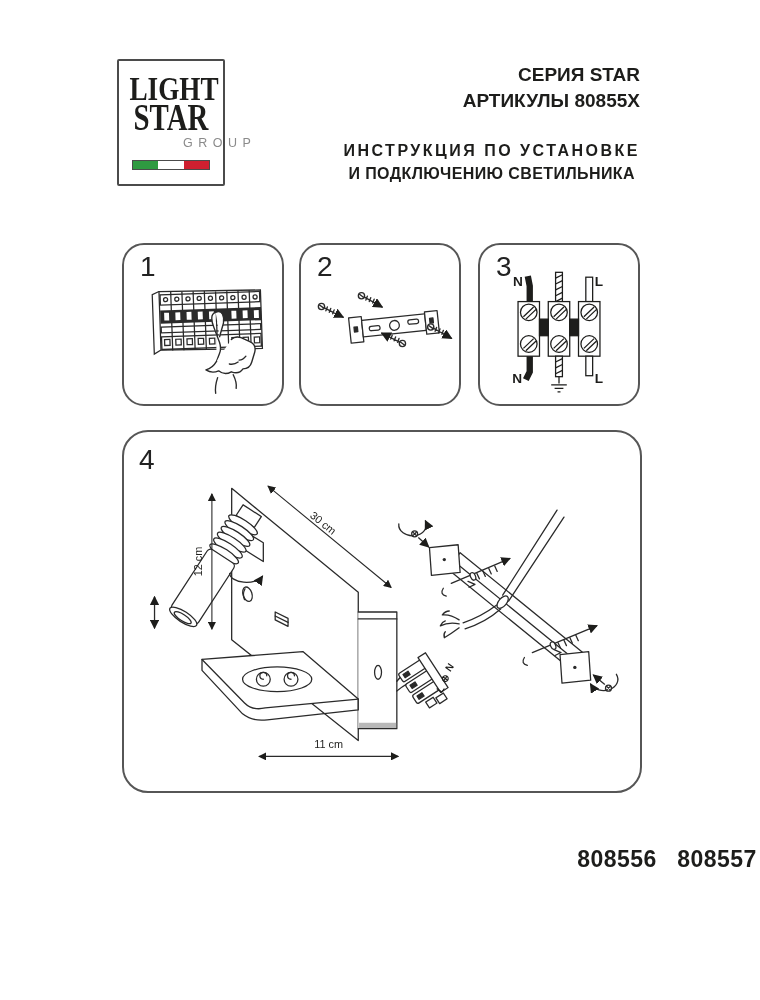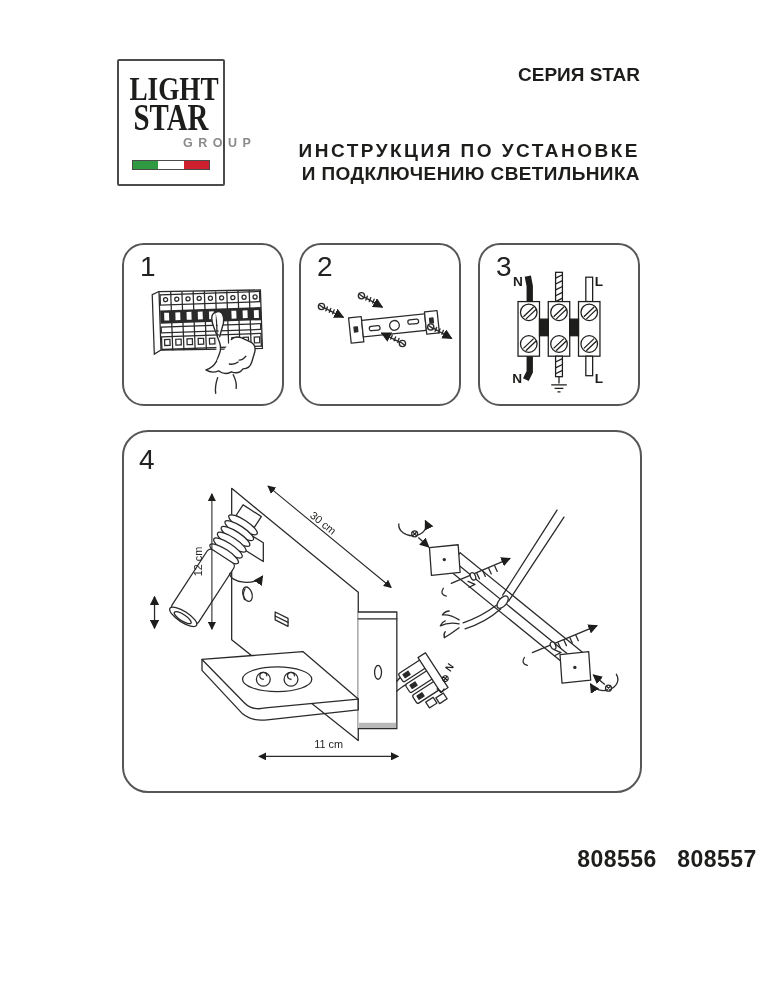--- a/index.html
+++ b/index.html
@@ -7,29 +7,29 @@
          font-family:"Liberation Sans",sans-serif;color:#1d1d1b;}
   
   .logo-box{position:absolute;left:117px;top:59px;width:108px;height:127px;
             border:2px solid #4b4b4b;border-radius:2px;box-sizing:border-box;
             background:#fff;text-align:center;}
   .logo-w1{margin-top:14px;font-family:"Liberation Serif",serif;font-weight:bold;
            font-size:34px;line-height:28px;transform:scaleX(.8);letter-spacing:0;}
   .logo-w2{font-family:"Liberation Serif",serif;font-weight:bold;
            font-size:37px;line-height:30px;transform:scaleX(.78);}
   .logo-w3{margin-top:3px;font-size:12.5px;letter-spacing:5.5px;padding-left:16px;
-           color:#8a8a8a;font-weight:bold;margin-left:48px;}
+           color:#8a8a8a;font-weight:normal;margin-left:48px;}
   .logo-flag{position:absolute;left:13px;right:13px;bottom:14px;height:8px;
              border:1px solid #4b4b4b;display:flex;}
   .logo-flag span{flex:1;}
   
   .hdr-series{position:absolute;right:120px;top:62px;text-align:right;
               font-weight:bold;font-size:19px;line-height:26px;}
-  .hdr-title{position:absolute;right:120px;top:139px;text-align:right;
-             font-weight:bold;font-size:19px;line-height:23px;}
+  .hdr-title{position:absolute;right:120px;top:139px;text-align:center;
+             font-weight:bold;font-size:16px;line-height:23px;}
   .hdr-title .t1{letter-spacing:2.5px;}
   .hdr-title .t2{letter-spacing:.4px;}
   
   .panel{position:absolute;border:2px solid #565656;border-radius:22px;
          box-sizing:border-box;background:#fff;}
   #p1{left:122px;top:243px;width:162px;height:163px;}
   #p2{left:299px;top:243px;width:162px;height:163px;}
   #p3{left:478px;top:243px;width:162px;height:163px;}
   #p4{left:122px;top:430px;width:520px;height:363px;border-radius:26px;}
   .step-num{position:absolute;left:16px;top:6px;font-size:28px;font-weight:400;color:#222;}
@@ -64,20 +64,21 @@
     <div class="logo-w3">GROUP</div>
     <div class="logo-flag">
       <span style="background:#2f9a41"></span>
       <span style="background:#ffffff"></span>
       <span style="background:#cf2030"></span>
     </div>
   </div>
 
   <div class="hdr-series">
     <div>СЕРИЯ STAR</div>
+    <div>АРТИКУЛЫ 80855X</div>
   </div>
   <div class="hdr-title">
     <div class="t1">ИНСТРУКЦИЯ ПО УСТАНОВКЕ</div>
     <div class="t2">И ПОДКЛЮЧЕНИЮ СВЕТИЛЬНИКА</div>
   </div>
 
   <div class="panel" id="p1">
     <svg class="art" viewBox="0 0 162 163">
       <g stroke="#2a2a2a" fill="none" stroke-width="1.3" transform="rotate(-2 85 80)">
         <path d="M37,46 L141,48 L141,108 L37,106 Z" fill="#fff"></path>

